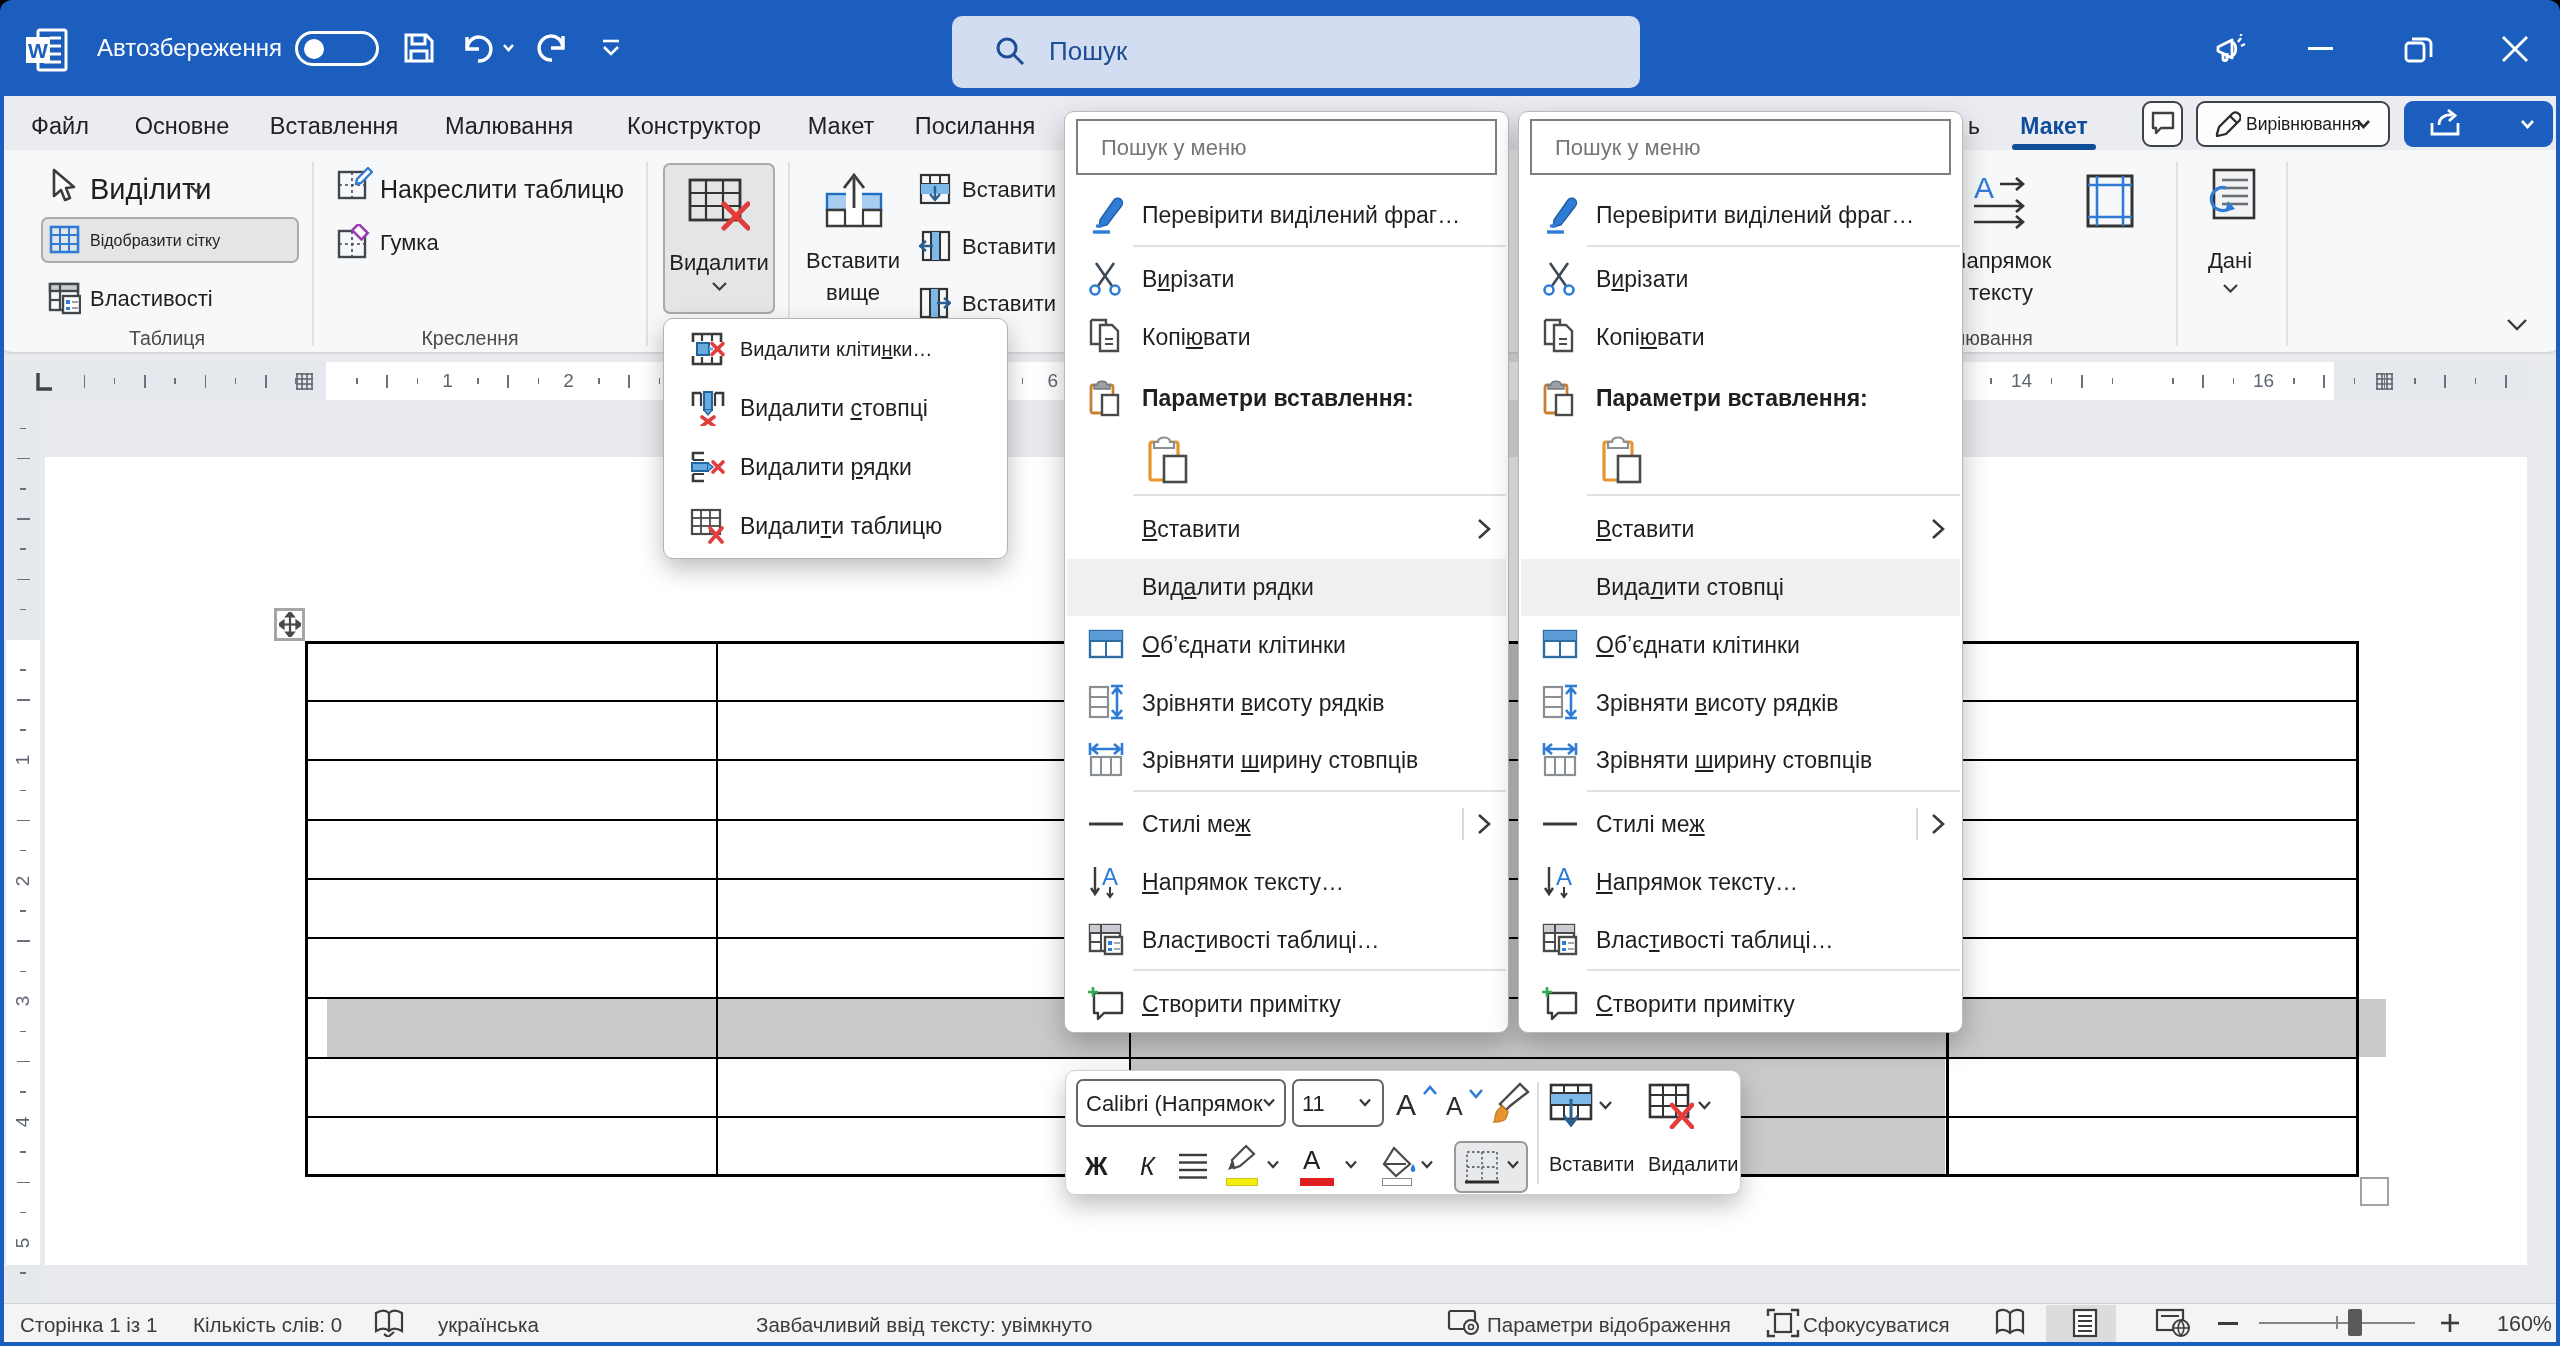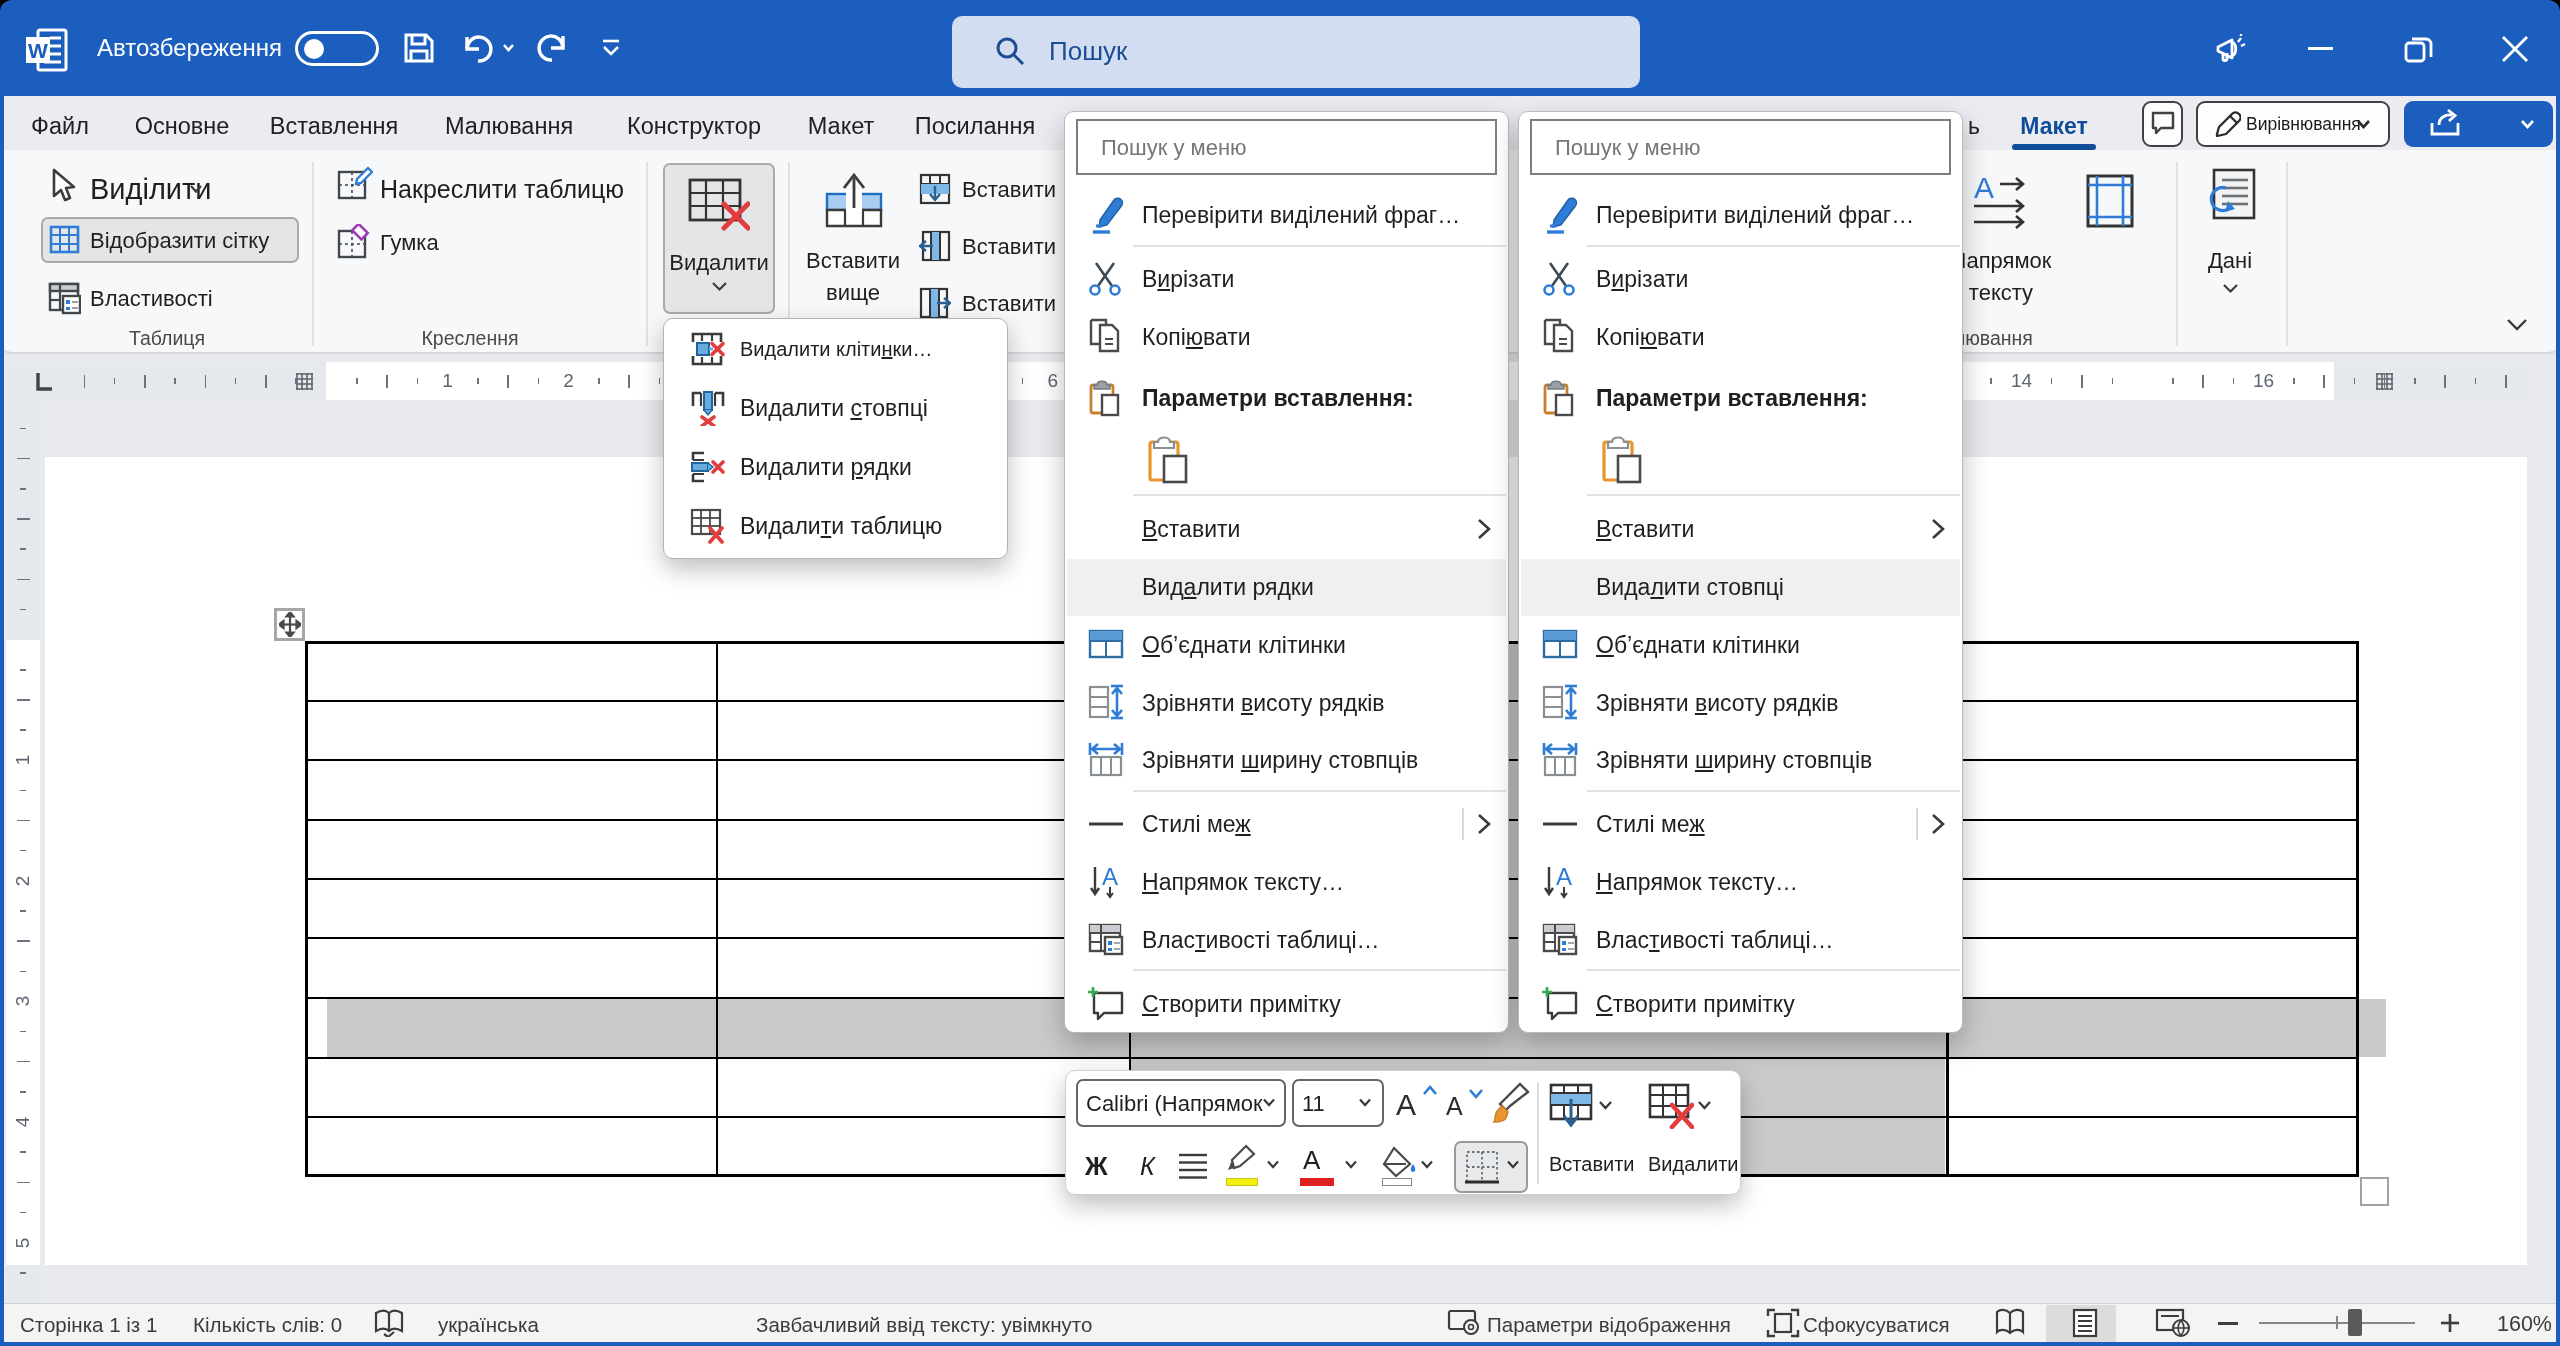--- a/index.html
+++ b/index.html
@@ -110,21 +110,21 @@
       <path d="M2 2 L7 7.5 L12 2" stroke="#3c3c3c" stroke-width="2.2"></path>
     </svg>
 <div style="position:absolute;left:41px;top:217px;width:258px;height:46px;background:#e4e5e7;border:2px solid #a8aaac;border-radius:7px;"></div>
 <svg style="position:absolute;left:49px;top:225px" width="31" height="30" viewBox="0 0 31 30" fill="none">
 <rect x="2" y="2" width="27" height="25" stroke="#2e7cd6" stroke-width="2.6"></rect>
 <line x1="11" y1="2" x2="11" y2="27" stroke="#2e7cd6" stroke-width="2"></line>
 <line x1="20" y1="2" x2="20" y2="27" stroke="#2e7cd6" stroke-width="2"></line>
 <line x1="2" y1="10" x2="29" y2="10" stroke="#2e7cd6" stroke-width="2"></line>
 <line x1="2" y1="19" x2="29" y2="19" stroke="#2e7cd6" stroke-width="2"></line>
 </svg>
-<div style="position:absolute;left:90px;top:223.5px;height:33px;line-height:33px;font-size:22px;color:#1f1f1f;font-weight:400;white-space:nowrap;">Відобразити сітку</div>
+<div style="position:absolute;left:90px;top:223.5px;height:33px;line-height:33px;font-size:16px;color:#1f1f1f;font-weight:400;white-space:nowrap;">Відобразити сітку</div>
 <svg style="position:absolute;left:48px;top:280px" width="33" height="35" viewBox="0 0 33 35" fill="none">
 <rect x="2" y="4" width="28" height="26" stroke="#44474a" stroke-width="2.4"></rect>
 <rect x="2" y="4" width="28" height="7" fill="#c9cdd1" stroke="#44474a" stroke-width="2.4"></rect>
 <line x1="12" y1="4" x2="12" y2="30" stroke="#44474a" stroke-width="2.2"></line>
 <line x1="2" y1="20" x2="12" y2="20" stroke="#44474a" stroke-width="2.2"></line>
 <rect x="15" y="16" width="17" height="17" fill="#fff" stroke="#44474a" stroke-width="2.4"></rect>
 <rect x="18" y="20" width="4" height="4" fill="#2e7cd6"></rect>
 <rect x="18" y="27" width="4" height="3" fill="#2e7cd6"></rect>
 <line x1="24" y1="22" x2="30" y2="22" stroke="#9aa0a6" stroke-width="2"></line>
 <line x1="24" y1="28" x2="30" y2="28" stroke="#9aa0a6" stroke-width="2"></line>

